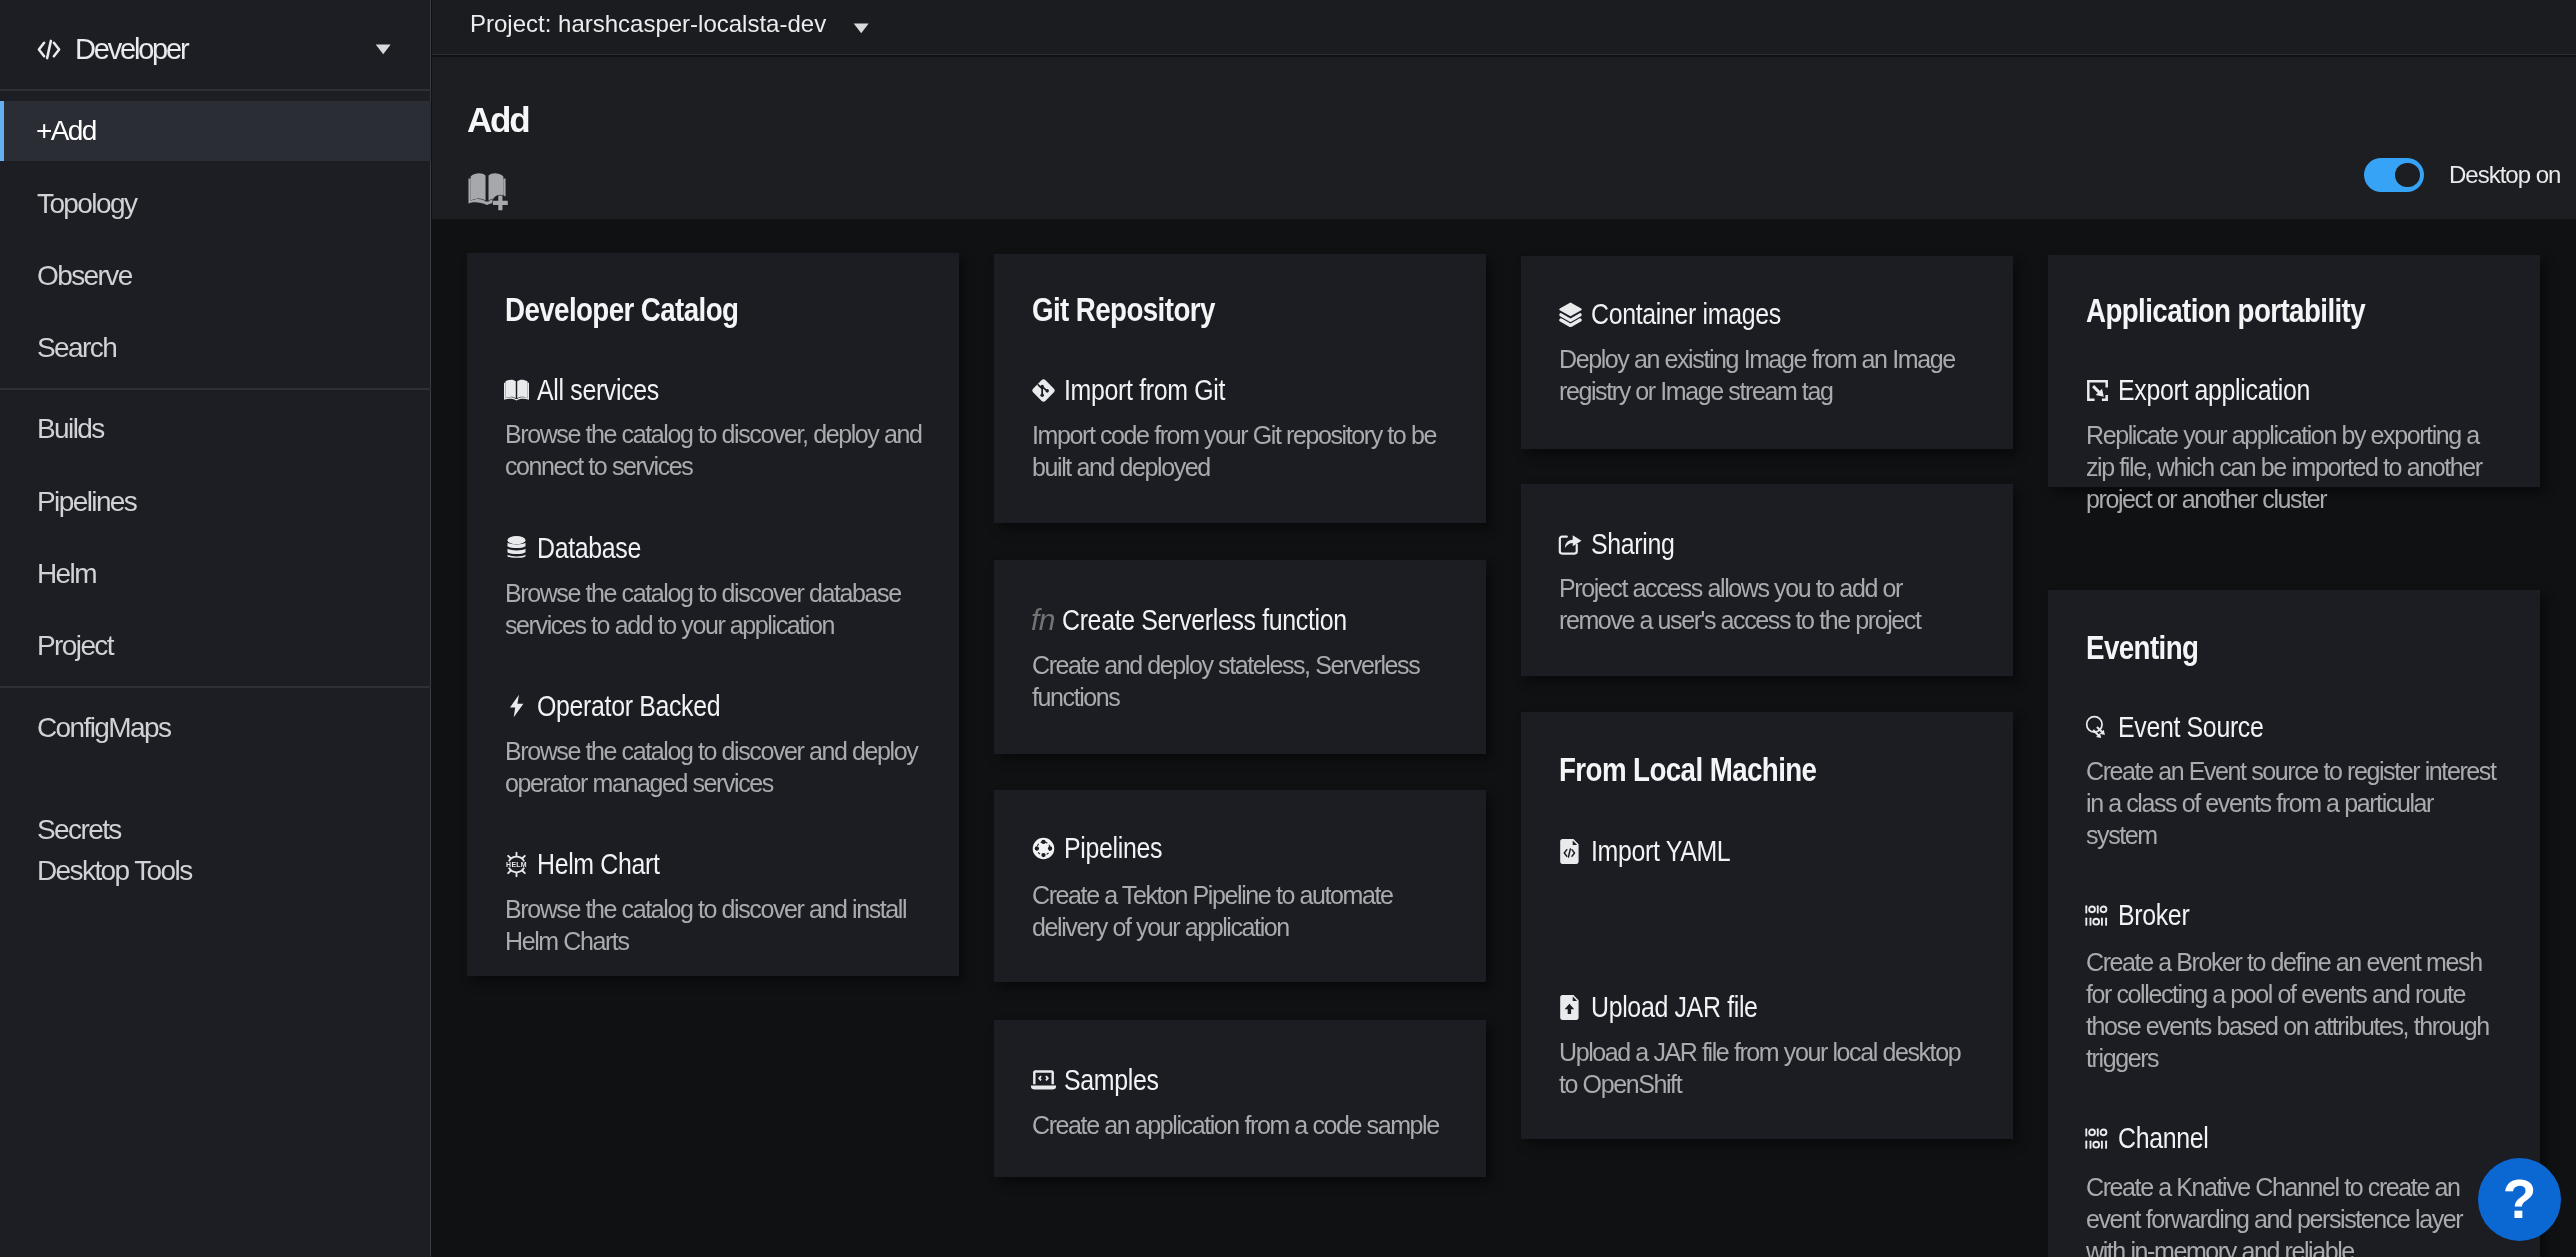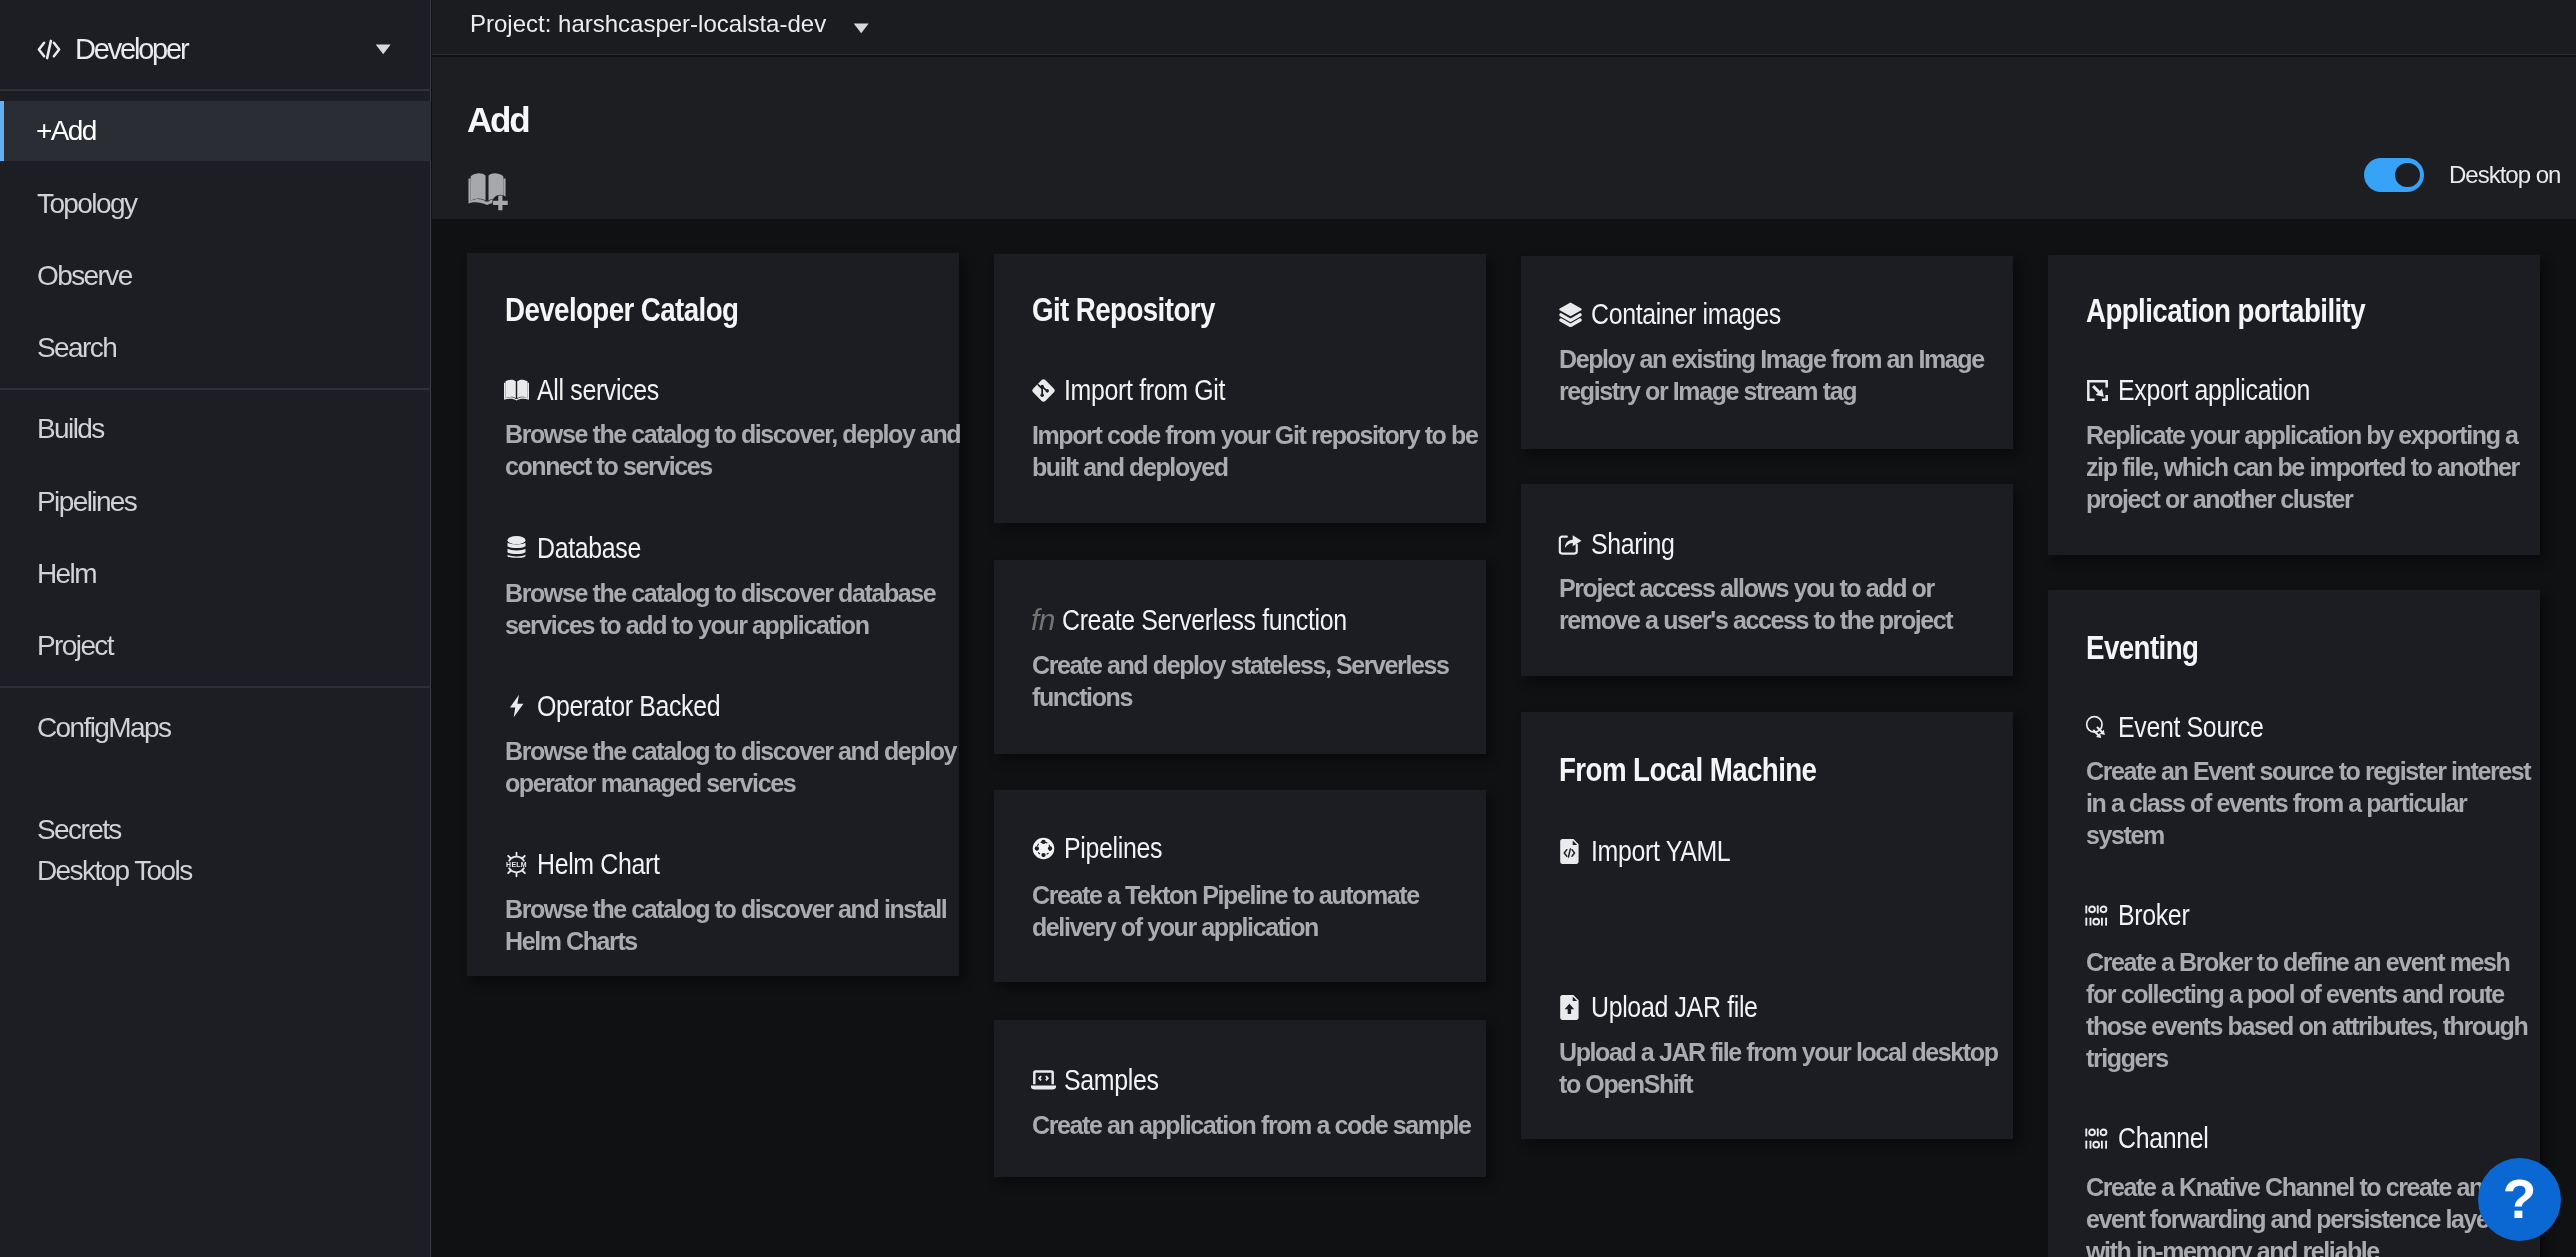--- a/index.html
+++ b/index.html
@@ -19,21 +19,21 @@
   #addtitle { position:absolute; left:35px; top:40px; font-size:35px; letter-spacing:-2.2px; font-weight:bold; color:#f6f7f8; line-height:45px; }
   #toggle { position:absolute; left:1932px; top:101px; width:60px; height:34px; border-radius:17px; background:#36a3f7; }
   #toggle .knob { position:absolute; right:4.5px; top:4.5px; width:24.6px; height:24.6px; border-radius:50%; background:#1c1e22; }
   #detailson { position:absolute; left:2017px; top:100px; font-size:24px; letter-spacing:-1px; line-height:36px; color:#e9eaec; }
   
   .card { position:absolute; width:492px; background:#1b1d22; box-shadow:4.5px 6px 10.4px rgba(0,0,0,0.45); }
   .ct { position:absolute; left:38px; font-size:33px; letter-spacing:-0.7px; font-weight:bold; color:#f4f5f6; line-height:37px; white-space:nowrap; transform:scaleX(0.84); transform-origin:left center; }
   .row { position:absolute; left:37px; height:36px; display:flex; align-items:center; }
   .row .ic { width:25px; display:flex; justify-content:center; align-items:center; flex:none; }
   .row .lb { margin-left:7.5px; font-size:30px; letter-spacing:-0.4px; color:#f1f2f3; white-space:nowrap; display:inline-block; transform:scaleX(0.83); transform-origin:left center; }
-  .desc { position:absolute; left:38px; font-size:25px; letter-spacing:-1.4px; line-height:32px; color:#a9abae; white-space:nowrap;font-weight:bold; }
+  .desc { position:absolute; left:38px; font-size:25px; letter-spacing:-1.4px; line-height:32px; color:#a9abae; white-space:nowrap; }
   .fnic { font-size:30px; font-style:italic; color:#737373; letter-spacing:-0.7px; }
   
   #help { position:absolute; left:2478px; top:1158px; width:83px; height:83px; border-radius:50%; background:#0b68d2; text-align:center; }
   #help span { font-size:55px; font-weight:bold; color:#fff; line-height:83px; }
 </style>
 </head>
 <body>
 <div id="side">
   <svg class="abs" style="left:37px;top:36px" width="24" height="27" viewBox="0 0 32 36">
     <g stroke="#e9eaec" stroke-width="3.4" fill="none" stroke-linecap="round" stroke-linejoin="round">
@@ -255,21 +255,21 @@
 </g>
 <g fill="#1b1d22">
             <path d="M12.5 12 L19 19.5 L14.8 19.5 L14.8 26 L10.2 26 L10.2 19.5 L6 19.5 Z"></path>
           </g>
         </svg>
       </span>
       <span class="lb">Upload JAR file</span>
     </div>
 <div class="desc" style="top:324px">Upload a JAR file from your local desktop<br>to OpenShift</div>
 </div>
-<div class="card" style="left:2048px;top:255px;height:300px">
+<div class="card" style="left:2048px;top:255px;height:232px">
 <div class="ct" style="top:37px">Application portability</div>
 <div class="row" style="top:117px">
       <span class="ic">
         <svg width="25" height="25" viewBox="0 0 34 34">
 <path d="M29.5 13 L29.5 4.5 L4.5 4.5 L4.5 29.5 L13 29.5 M29.5 23 L29.5 29.5 L23 29.5" fill="none" stroke="#e9eaec" stroke-width="3.4" stroke-linejoin="miter"></path>
 <path d="M11 11 L22 22" stroke="#e9eaec" stroke-width="4" fill="none"></path>
 <path d="M25.5 25.5 L14.5 23.2 L23.2 14.5 Z" fill="#e9eaec"></path>
 </svg>
       </span>
       <span class="lb">Export application</span>

